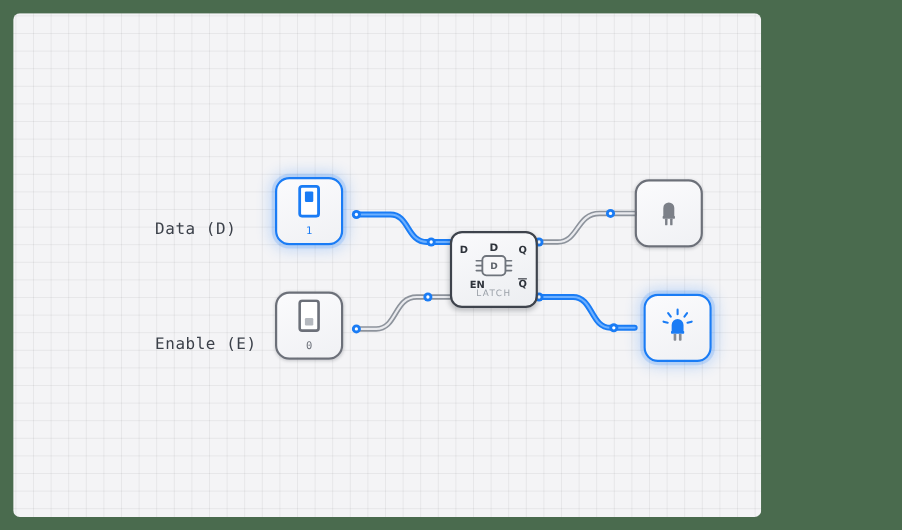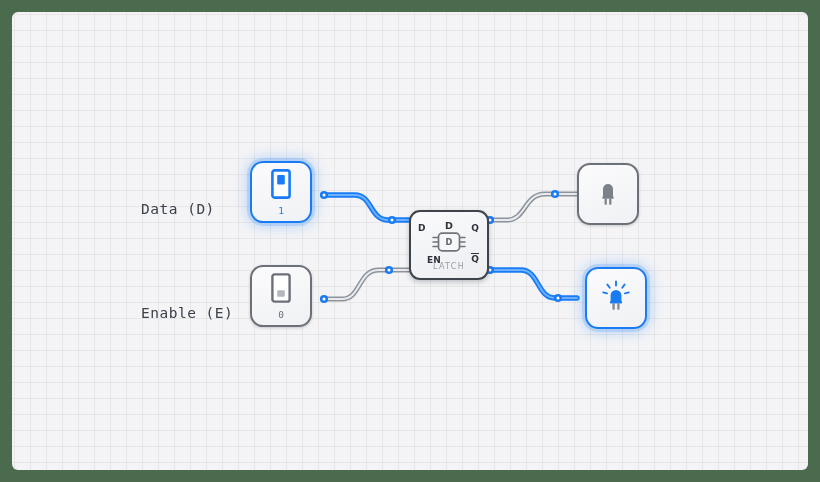--- a/index.html
+++ b/index.html
@@ -10,21 +10,21 @@
     overflow:hidden;
   }
   #app {
     position:relative;
     width:820px; height:482px;
     background:#4a6b4e;
   }
   #canvas {
     position:absolute;
     left:12px; top:12px;
-    width:796px; height:458px;
+    width:680px; height:458px;
     border-radius:6px;
     background-color:#f4f4f6;
     background-image:
       linear-gradient(to right, rgba(0,0,0,0.055) 1px, transparent 1px),
       linear-gradient(to bottom, rgba(0,0,0,0.055) 1px, transparent 1px);
     background-size:16px 16px;
     background-position:2px 2px;
     overflow:hidden;
   }
   #wires { position:absolute; left:0; top:0; width:796px; height:458px; }

